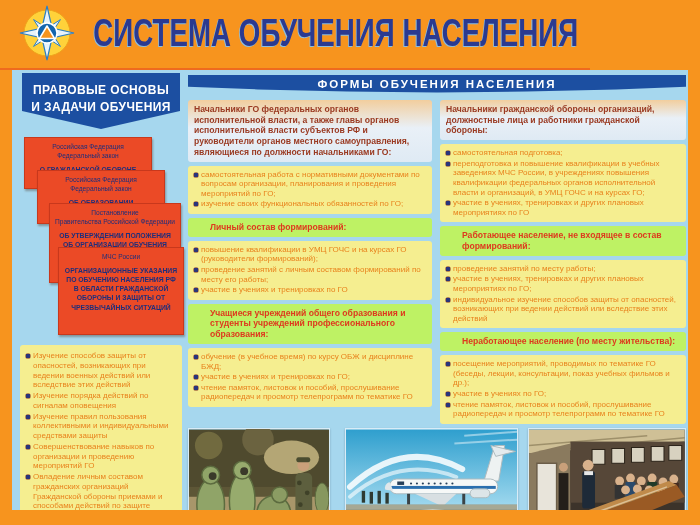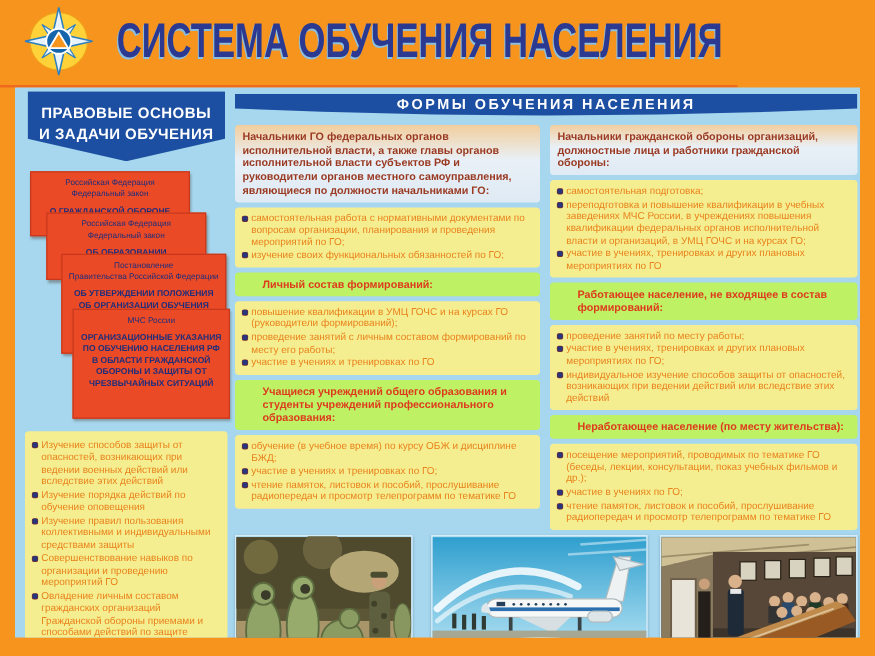--- a/index.html
+++ b/index.html
@@ -121,21 +121,21 @@
         <div class="card card4">
           <div class="card-org">
             <div>МЧС России</div>
           </div>
           <div class="card-title">ОРГАНИЗАЦИОННЫЕ УКАЗАНИЯ ПО ОБУЧЕНИЮ НАСЕЛЕНИЯ РФ В ОБЛАСТИ ГРАЖДАНСКОЙ ОБОРОНЫ И ЗАЩИТЫ ОТ ЧРЕЗВЫЧАЙНЫХ СИТУАЦИЙ</div>
         </div>
       </div>
 
       <div class="tasks">
         <div class="li"><span class="b"></span><span>Изучение способов защиты от опасностей, возникающих при ведении военных действий или вследствие этих действий</span></div>
-        <div class="li"><span class="b"></span><span>Изучение порядка действий по обучение оповещения</span></div>
+        <div class="li"><span class="b"></span><span>Изучение порядка действий по сигналам оповещения</span></div>
         <div class="li"><span class="b"></span><span>Изучение правил пользования коллективными и индивидуальными средствами защиты</span></div>
         <div class="li"><span class="b"></span><span>Совершенствование навыков по организации и проведению мероприятий ГО</span></div>
         <div class="li"><span class="b"></span><span>Овладение личным составом гражданских организаций Гражданской обороны приемами и способами действий по защите населения</span></div>
       </div>
     </div>
 
     <div class="main">
       <div class="ribbon">
         <span>ФОРМЫ ОБУЧЕНИЯ НАСЕЛЕНИЯ</span>
       </div>

